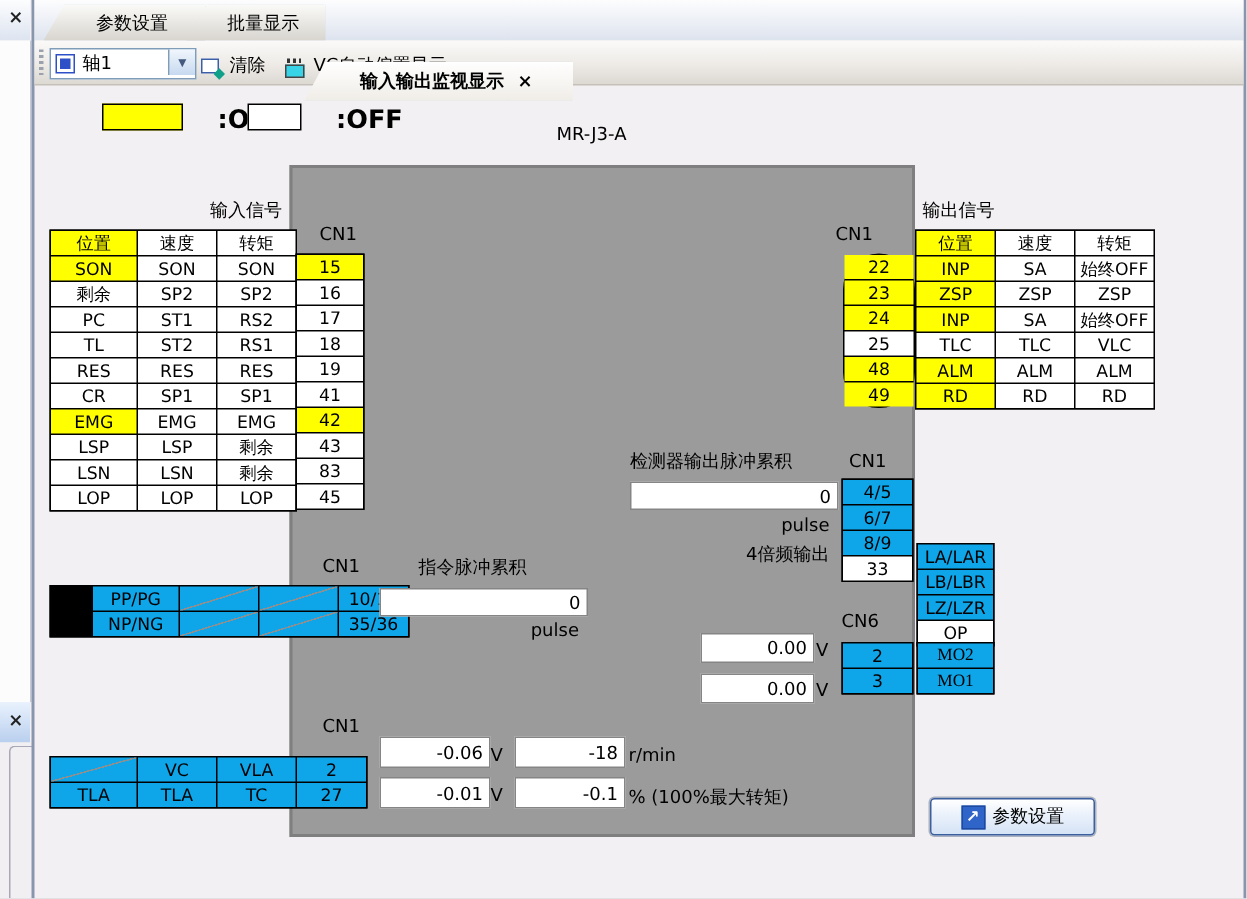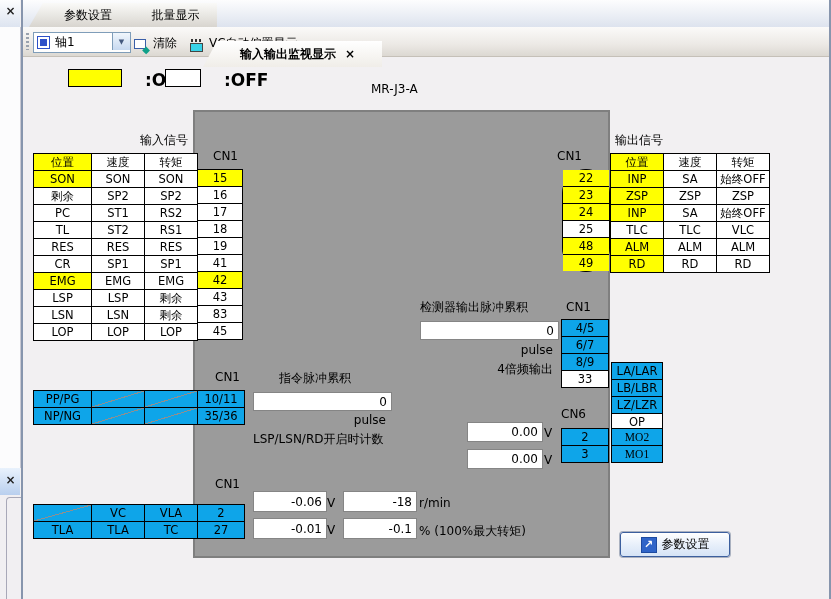--- a/index.html
+++ b/index.html
@@ -61,21 +61,21 @@
   .cell.hatch{background-image:linear-gradient(to bottom right,transparent calc(50% - 0.5px),
         #8f8f8f calc(50% - 0.5px),#8f8f8f calc(50% + 0.5px),transparent calc(50% + 0.5px));}
   #inputTable{left:33px;top:153px;grid-template-columns:57px 52px 52px;grid-auto-rows:16px;}
   #inputPins{left:197px;top:169px;grid-template-columns:44px;grid-auto-rows:16px;}
   #outputPins{left:562px;top:169px;grid-template-columns:46px;grid-auto-rows:16px;border-radius:24px;}
   #outputTable{left:610px;top:153px;grid-template-columns:52px 52px 52px;grid-auto-rows:16px;}
   #encPins{left:561px;top:319px;grid-template-columns:46px;grid-auto-rows:16px;}
   #encNames{left:611px;top:319px;grid-template-columns:50px;grid-auto-rows:16px;margin-top:43px;}
   #cn6Pins{left:561px;top:428px;grid-template-columns:46px;grid-auto-rows:16px;}
   #cn6Names{left:611px;top:428px;grid-template-columns:50px;grid-auto-rows:16px;font-family:Liberation Serif, serif;}
-  #ppTable{left:33px;top:390px;grid-template-columns:57px 52px 52px 46px;grid-auto-rows:16px;}
+  #ppTable{left:33px;top:390px;grid-template-columns:57px 52px 52px 46px;grid-auto-rows:16px;padding-left:28px;}
   #analogTable{left:33px;top:494px;grid-template-columns:57px 52px 52px 46px;grid-auto-rows:16px;margin-top:10px;}
 
   .valbox{position:absolute;background:#fff;border:1px solid #858585;font-size:12px;
           display:flex;align-items:center;justify-content:flex-end;padding-right:4px;z-index:3;}
   .rlabel{position:absolute;font-size:12px;text-align:right;white-space:nowrap;}
 
   
   .param-btn{left:620px;top:532px;width:108px;height:23px;border:1px solid #3c5f9e;border-radius:3px;
       background:linear-gradient(#ffffff,#eaf1fb 45%,#d5e3f6);box-shadow:0 0 0 1px #aab1c0, inset 0 1px 0 #fff;
       display:flex;align-items:center;justify-content:center;gap:5px;font-size:12px;cursor:default;z-index:4;}
@@ -243,21 +243,20 @@
     <span class="cell gray hatch"></span>
     <span class="cell gray hatch"></span>
     <span class="cell gray">10/11</span>
     <span class="cell gray">NP/NG</span>
     <span class="cell gray hatch"></span>
     <span class="cell gray hatch"></span>
     <span class="cell gray">35/36</span>
   </div>
   <div class="valbox" style="left:253px;top:392px;width:133px;height:17px;">0</div>
   <span class="rlabel" style="left:253px;top:413px;width:133px;z-index:3;">pulse</span>
-  <span class="lbl" style="left:253px;top:431px;z-index:3;">LSP/LSN/RD开启时计数</span>
 
   <div class="valbox" style="left:467px;top:422px;width:70px;height:18px;">0.00</div>
   <span class="lbl" style="left:544px;top:426px;z-index:3;">V</span>
   <div class="valbox" style="left:467px;top:449px;width:70px;height:18px;">0.00</div>
   <span class="lbl" style="left:544px;top:453px;z-index:3;">V</span>
   <span class="lbl" style="left:561px;top:407px;z-index:3;">CN6</span>
   <div class="sig-grid" id="cn6Pins">
       <span class="cell gray">2</span>
       <span class="cell gray">3</span>
     </div>

